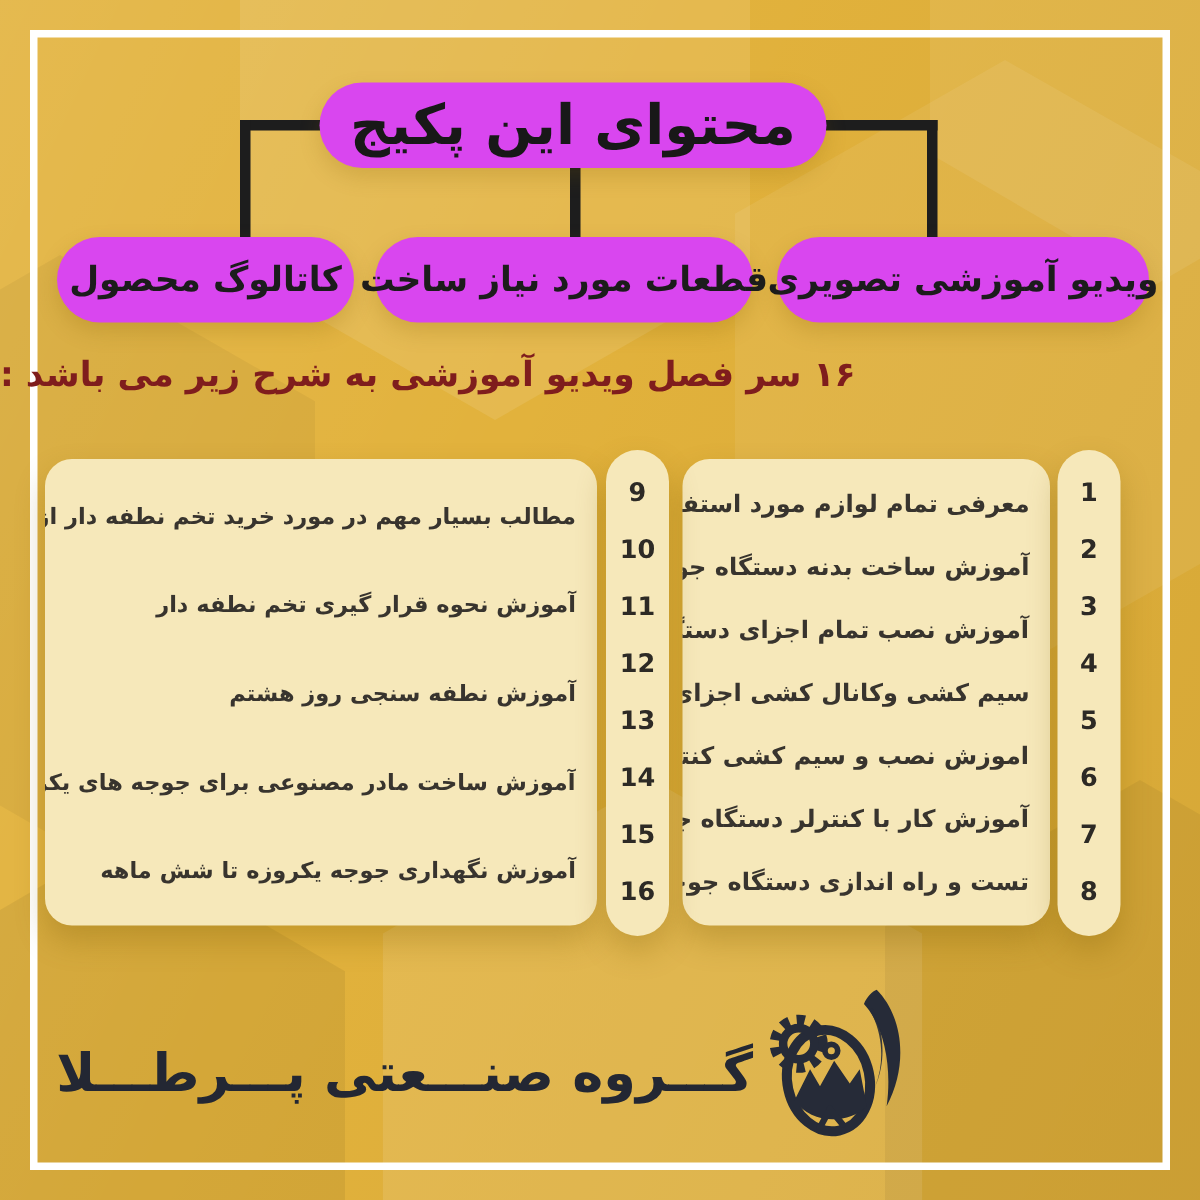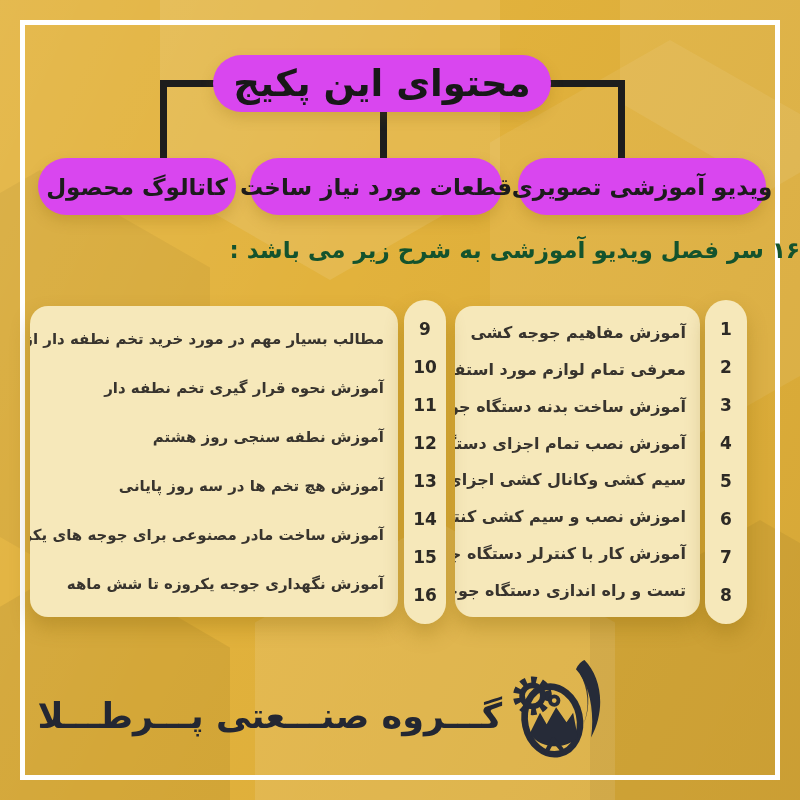--- a/index.html
+++ b/index.html
@@ -51,22 +51,22 @@
     display:flex;align-items:center;justify-content:center;
     font-size:23px;font-weight:bold;color:#1c1c1c;direction:rtl;
     white-space:nowrap;box-shadow:0 6px 14px rgba(130,95,5,0.22);
   }
   .node-video{left:518px;width:248px;}
   .node-parts{left:250px;width:252px;}
   .node-catalog{left:38px;width:198px;}
   
   .subtitle{
     position:absolute;left:0;top:237px;width:100%;z-index:3;
-    text-align:right;direction:rtl;
-    font-size:23px;font-weight:bold;color:#14532d;
+    text-align:left;direction:rtl;
+    font-size:23px;font-weight:bold;color:#7f1d1d;
   }
   
   .panel{
     position:absolute;top:306px;height:311px;z-index:3;
     background:#f6e8ba;border-radius:18px;
     box-shadow:0 10px 20px rgba(130,95,5,0.30);
     display:flex;flex-direction:column;padding:8px 0;box-sizing:border-box;
   }
   .panel.right{left:455px;width:245px;}
   .panel.left{left:30px;width:368px;}
@@ -125,21 +125,20 @@
 <div class="node-pill node-parts">
   <span>قطعات مورد نیاز ساخت</span>
 </div>
 <div class="node-pill node-catalog">
   <span>کاتالوگ محصول</span>
 </div>
 
 <div class="subtitle">۱۶ سر فصل ویدیو آموزشی به شرح زیر می باشد :</div>
 
 <div class="panel right">
-  <div class="row">آموزش مفاهیم جوجه کشی</div>
   <div class="row">معرفی تمام لوازم مورد استفاده</div>
   <div class="row">آموزش ساخت بدنه دستگاه جوجه کشی</div>
   <div class="row">آموزش نصب تمام اجزای دستگاه</div>
   <div class="row">سیم کشی وکانال کشی اجزای دستگاه</div>
   <div class="row">اموزش نصب و سیم کشی کنترلر</div>
   <div class="row">آموزش کار با کنترلر دستگاه جوجه کشی</div>
   <div class="row">تست و راه اندازی دستگاه جوجه کشی</div>
 </div>
 <div class="numstrip right">
   <div class="num">1</div>
@@ -149,21 +148,20 @@
   <div class="num">5</div>
   <div class="num">6</div>
   <div class="num">7</div>
   <div class="num">8</div>
 </div>
 
 <div class="panel left">
   <div class="row">مطالب بسیار مهم در مورد خرید تخم نطفه دار از بازار</div>
   <div class="row">آموزش نحوه قرار گیری تخم نطفه دار</div>
   <div class="row">آموزش نطفه سنجی روز هشتم</div>
-  <div class="row">آموزش هچ تخم ها در سه روز پایانی</div>
   <div class="row">آموزش ساخت مادر مصنوعی برای جوجه های یکروزه</div>
   <div class="row">آموزش نگهداری جوجه یکروزه تا شش ماهه</div>
 </div>
 <div class="numstrip left">
   <div class="num">9</div>
   <div class="num">10</div>
   <div class="num">11</div>
   <div class="num">12</div>
   <div class="num">13</div>
   <div class="num">14</div>

